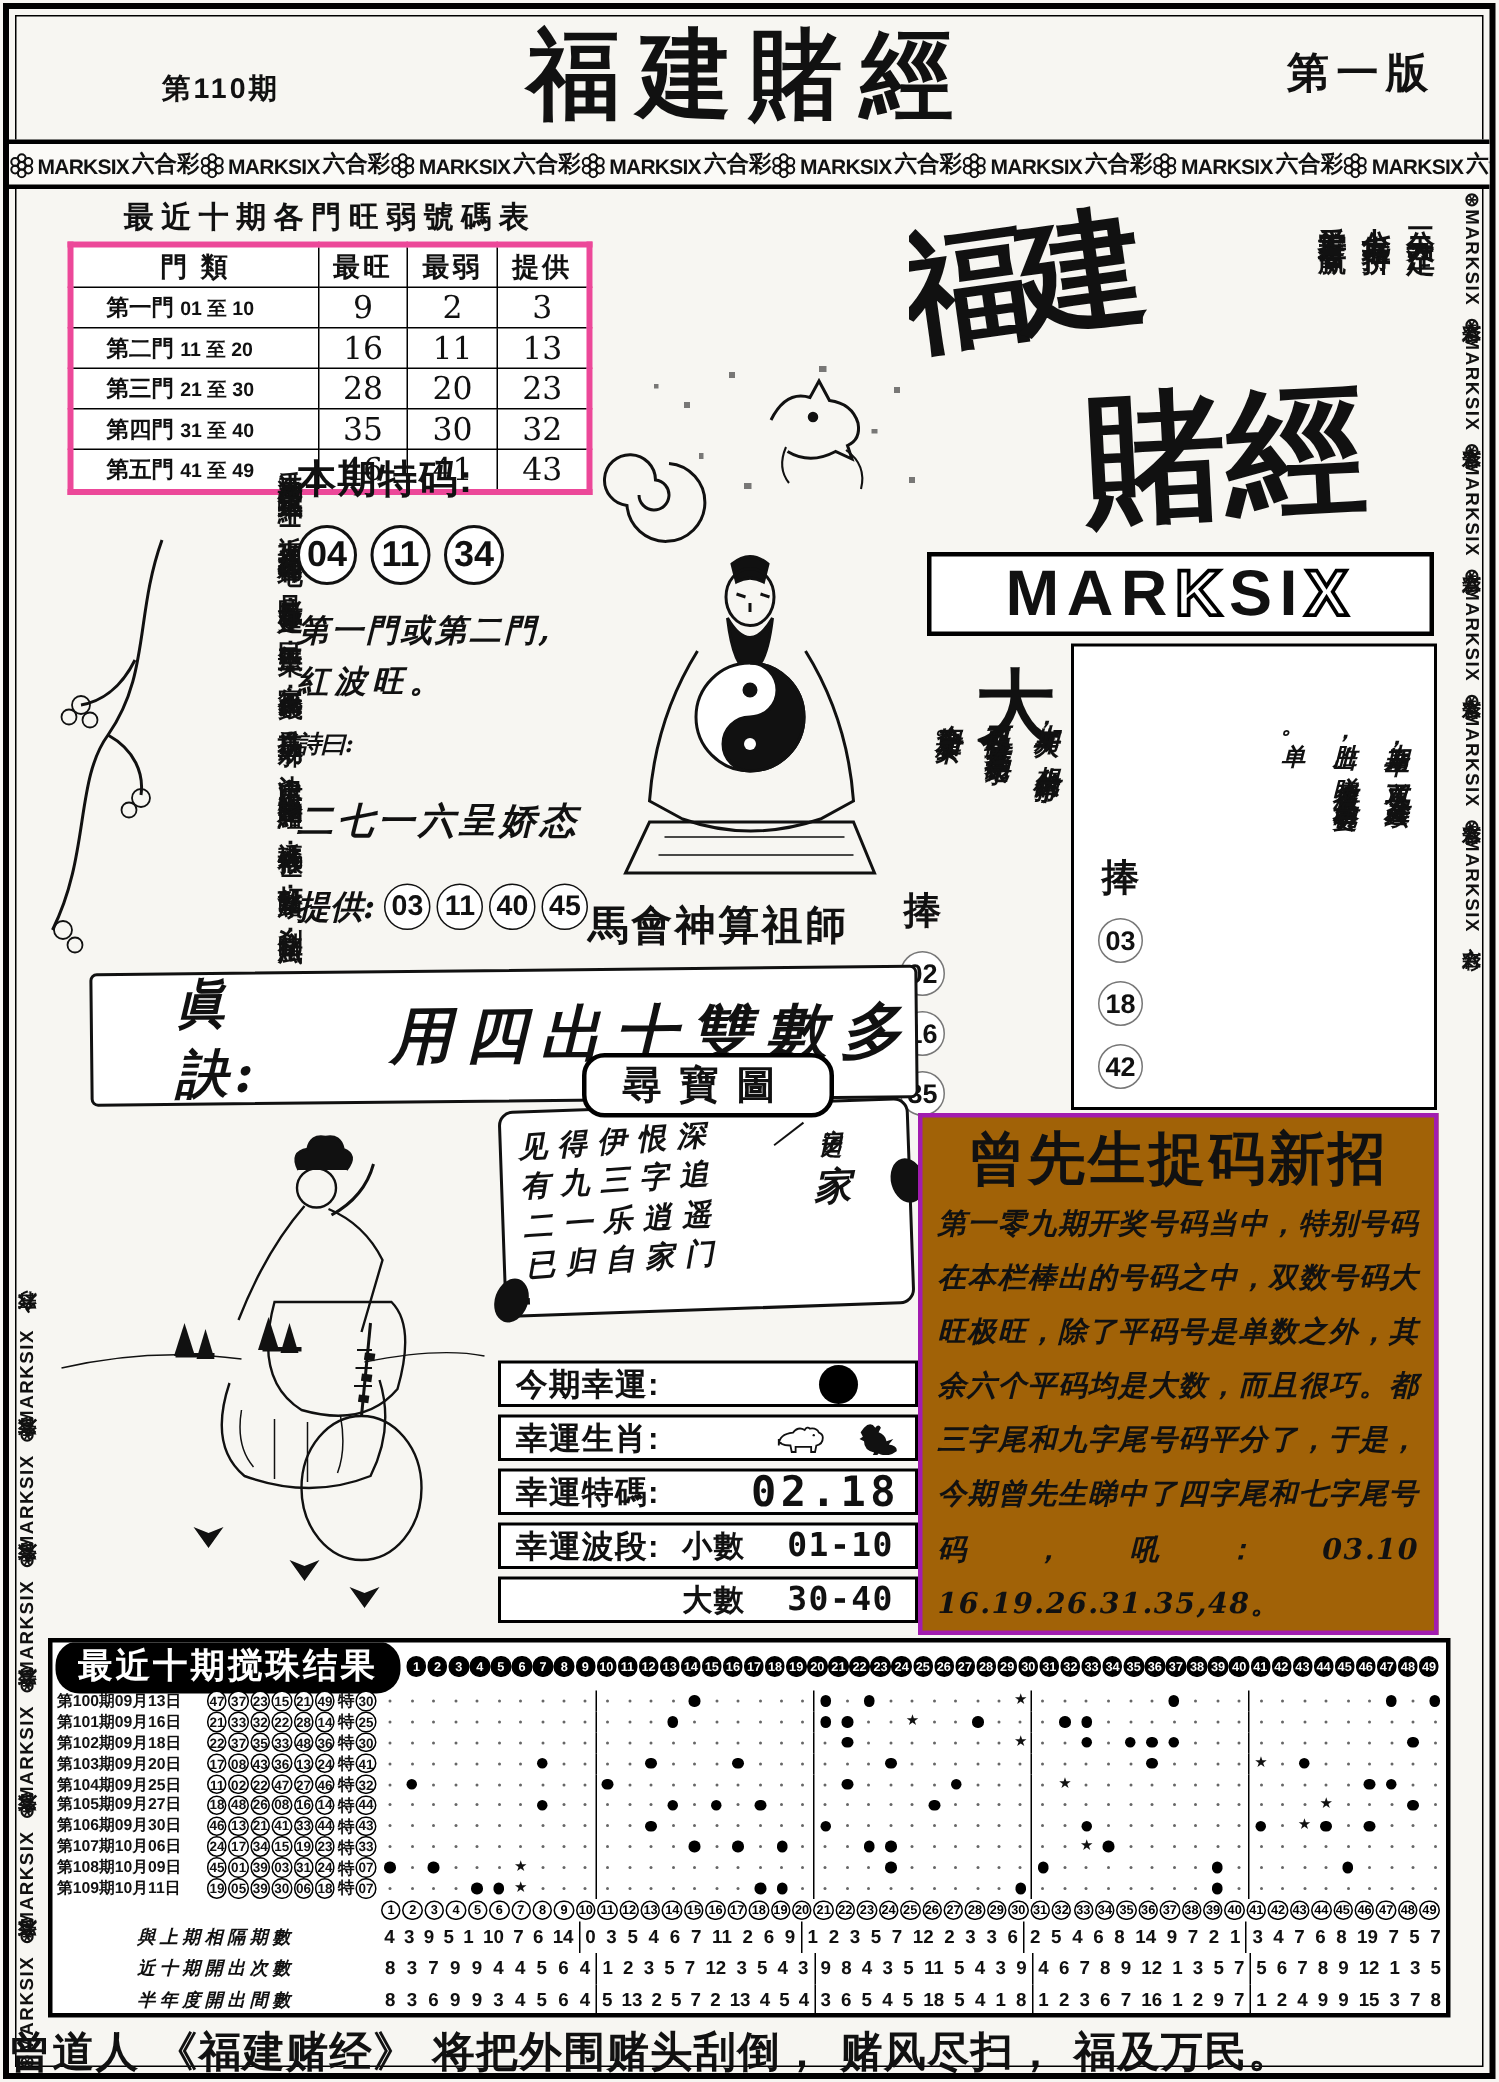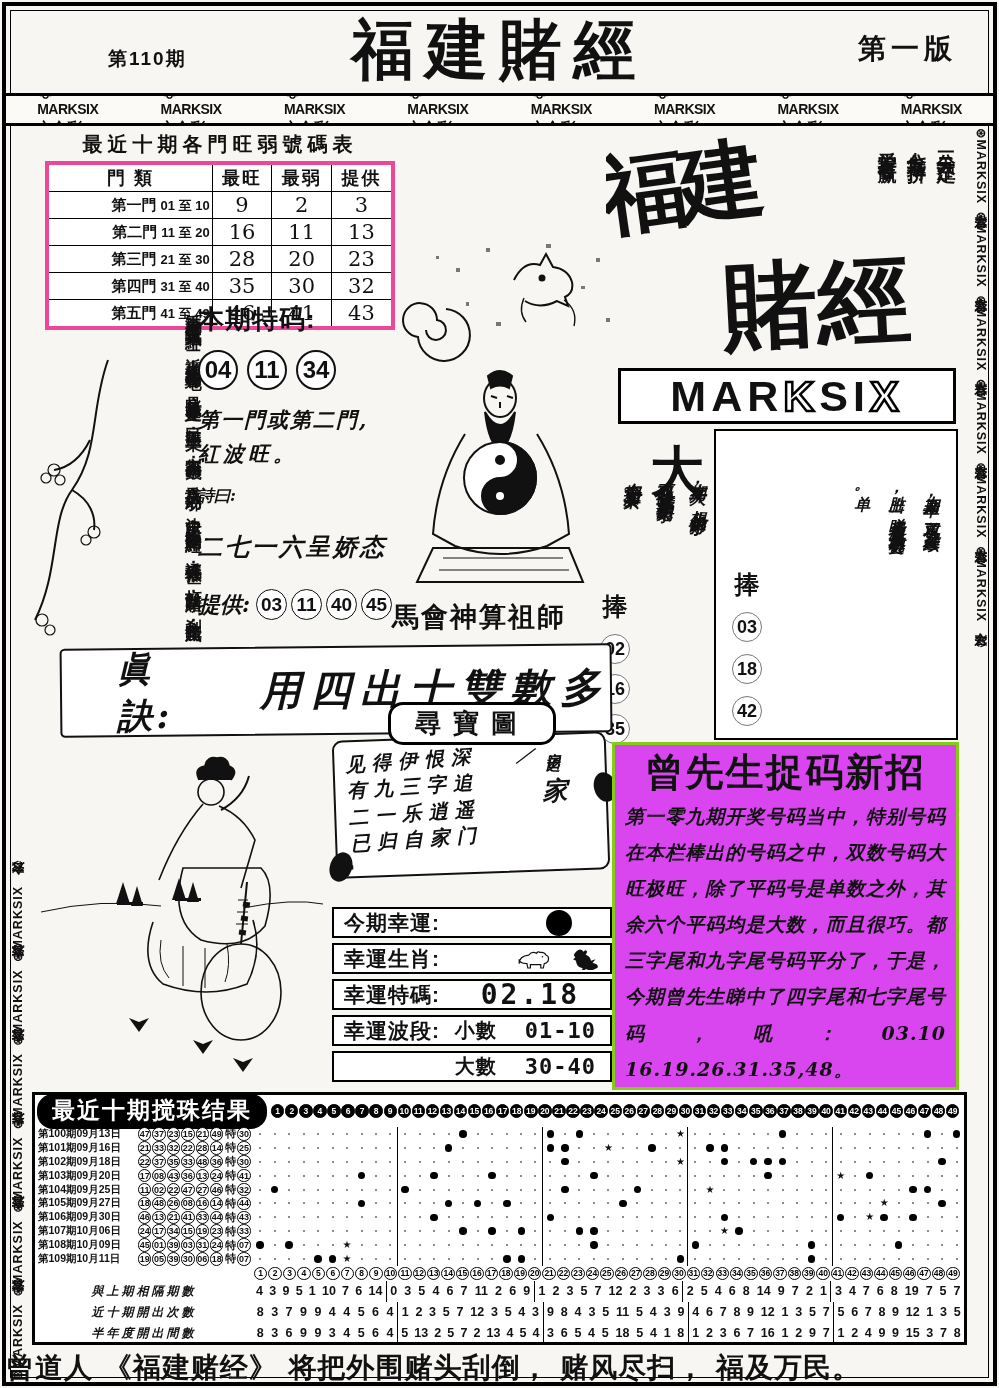--- a/index.html
+++ b/index.html
@@ -21,37 +21,37 @@
 
   
   .issue { left:108px; top:46px; font-size:19px; font-weight:700; letter-spacing:2px; }
   .main-title { left:0; right:0; top:8px; text-align:center; font-size:62px; font-weight:900;
     font-family:"DejaVu Serif",serif; letter-spacing:12px; transform:scaleY(1.05); }
   .edition { right:42px; top:30px; font-size:28px; font-weight:600; letter-spacing:5px; }
 
   
   .band { left:6px; right:6px; top:93px; height:33px; border-top:3px solid #000; border-bottom:3px solid #000;
     display:flex; align-items:center; justify-content:space-around; background:#fbfaf7; overflow:hidden; }
-  .band-item { display:inline-flex; align-items:flex-start; gap:2px; font-size:14px; white-space:nowrap;flex-direction:column; }
+  .band-item { display:inline-flex; align-items:flex-end; gap:2px; font-size:14px; white-space:nowrap; }
   .band-item .en { font-weight:600; letter-spacing:-0.5px; }
   .band-item .cn { font-weight:900; font-size:15px; }
 
   
   .strip { top:128px; bottom:8px; width:26px; overflow:hidden; font-size:12.5px; font-weight:700;
     writing-mode:vertical-rl; text-align:start; line-height:26px; letter-spacing:1px; }
   .strip.left  { left:5px;  transform:rotate(180deg); }
   .strip.right { right:5px; }
 
   
   .door { left:45px; top:131px; width:350px; }
   .door-title { text-align:center; font-size:20px; font-weight:900; letter-spacing:5px; font-family:"DejaVu Serif",serif; }
   .door table { width:100%; border-collapse:collapse; border:4px solid #ec4899; margin-top:3px; background:#fff; }
   .door th, .door td { border:1px solid #000; text-align:center; padding:1px 2px; }
   .door th { font-size:18px; font-weight:900; letter-spacing:2px; }
-  .door td.gate { font-size:15px; font-weight:700; text-align:right; padding-left:22px; white-space:nowrap; }
+  .door td.gate { font-size:15px; font-weight:700; text-align:left; padding-left:22px; white-space:nowrap; }
   .door td.gate .rng { font-size:13px; font-weight:600; }
   .door td.val { font-size:21px; font-family:"DejaVu Serif",serif; }
 
   
   .intro { left:56px; top:300px; height:348px; width:152px; writing-mode:vertical-rl;
     font-size:16.5px; font-weight:700; letter-spacing:2.5px; line-height:1.85; font-family:"DejaVu Serif",serif; }
 
   
   .special { left:198px; top:302px; width:206px; }
   .special .lbl { font-size:26px; font-weight:900; letter-spacing:1px; }
@@ -121,26 +121,26 @@
   .t-roll { position:absolute; width:22px; height:30px; background:#111; border-radius:50%; }
   .t-roll.l { left:-2px; bottom:-4px; transform:rotate(20deg); }
   .t-roll.r { right:-4px; top:40%; transform:rotate(-15deg); }
 
   
   .lucky { left:332px; top:907px; width:280px; }
   .lk-row { border:2px solid #000; background:#fff; height:31px; margin-bottom:5px; display:flex;
     align-items:center; padding:0 10px; font-size:21px; font-weight:800; letter-spacing:1px; }
   .lk-row .val { margin-left:auto; display:flex; align-items:center; gap:18px; }
   .disc { width:26px; height:26px; background:#000; border-radius:50%; display:inline-block; margin-right:28px; }
-  .lk-num { font-family:"DejaVu Sans Mono",monospace; font-size:28px; font-weight:700; letter-spacing:3px; margin-right:20px;text-align:right; }
+  .lk-num { font-family:"DejaVu Sans Mono",monospace; font-size:28px; font-weight:700; letter-spacing:3px; margin-right:0;text-align:right; }
   .lk-k { font-size:20px; font-weight:900; }
   .lk-v { font-family:"DejaVu Sans Mono",monospace; font-size:22px; font-weight:700; margin-left:10px; margin-right:4px; }
 
   
-  .article { left:612px; top:742px; width:347px; height:348px; border:3px solid #84cc16; background:#d946ef;
+  .article { left:612px; top:742px; width:347px; height:348px; border:3px solid #a21caf; background:#a16207;
     padding:2px 10px; overflow:hidden; }
   .article h2 { font-size:38px; font-weight:900; text-align:center; letter-spacing:2px; white-space:nowrap; }
   .article p { font-size:19px; line-height:1.9; text-align:justify; letter-spacing:1px; }
 
   
   .results { left:32px; top:1092px; width:935px; height:253px; border:3px solid #000; background:#fff; overflow:hidden; }
   .res-head { height:32px; display:flex; align-items:center; }
   .res-title { background:#000; color:#fff; font-size:23px; font-weight:900; letter-spacing:2px;
     border-radius:16px; padding:1px 15px 3px; margin-left:2px; white-space:nowrap; font-family:"DejaVu Serif",serif; }
   .mini-row { flex:1; display:flex; justify-content:space-between; padding:0 4px; }

